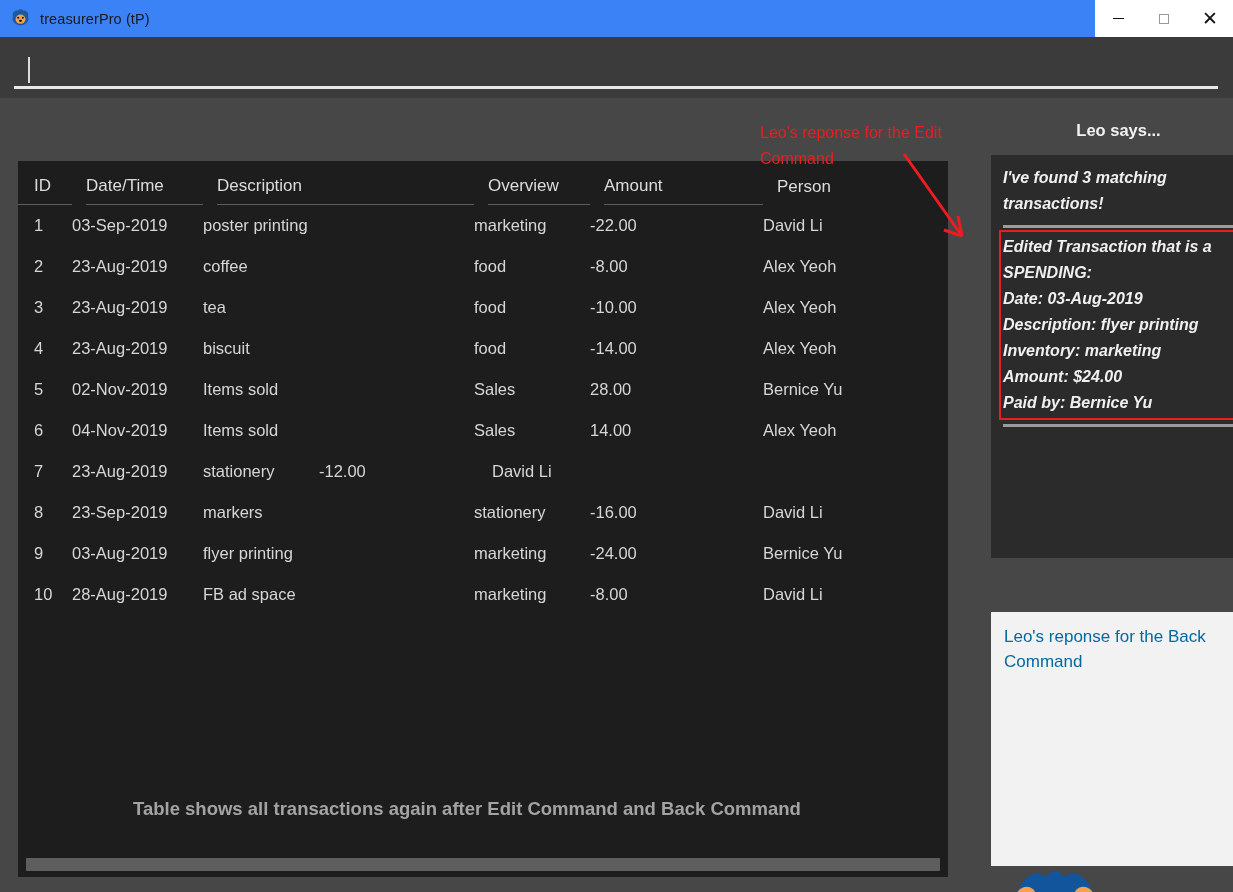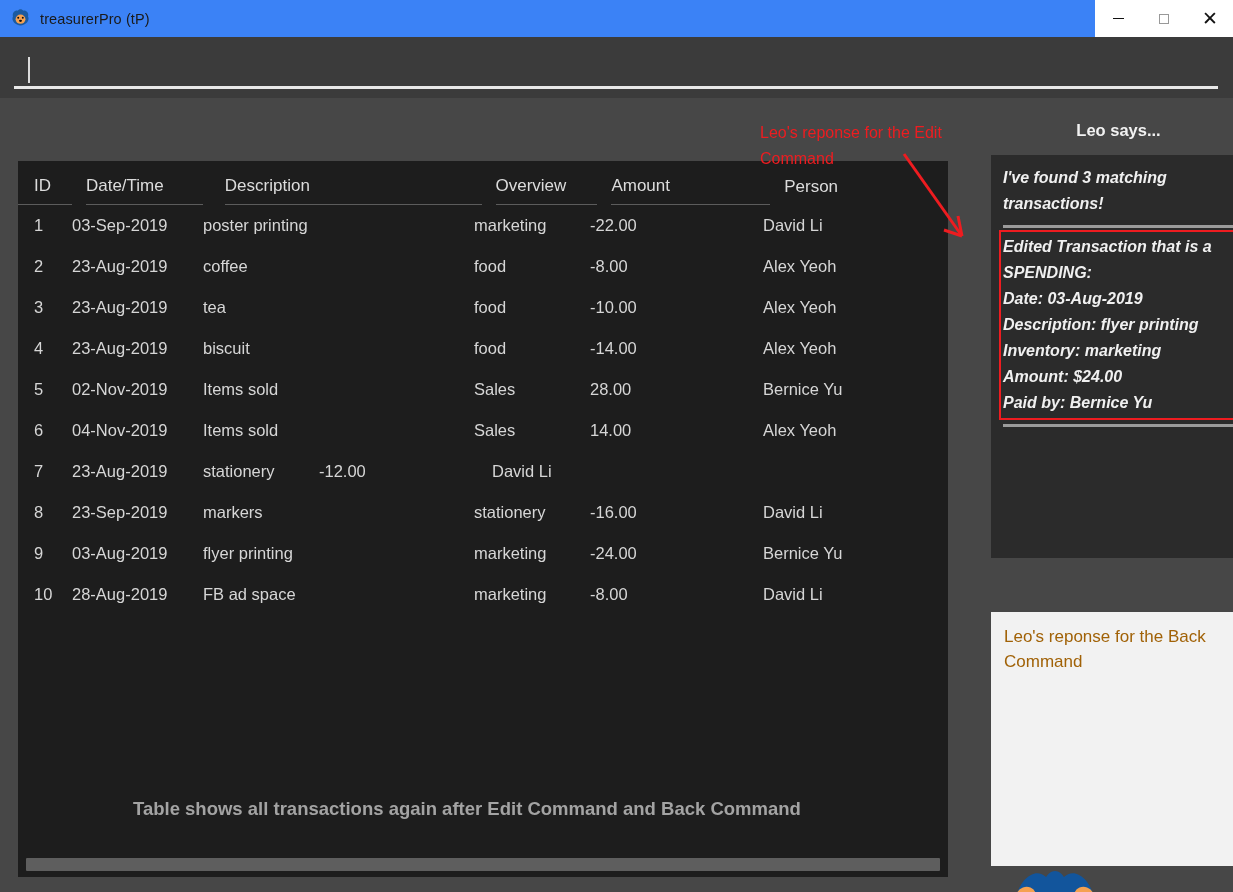--- a/index.html
+++ b/index.html
@@ -177,21 +177,21 @@
   }
   .cell { overflow: hidden; }
   .c-id   { width: 54px;  padding-left: 16px; }
   .c-date { width: 131px; }
   .c-desc { width: 271px; }
   .c-cat  { width: 116px; }
   .c-amt  { width: 173px; }
   .c-per  { width: 150px; }
   .tbl-head .c-id   { width: 54px;  padding-left: 16px; }
   .tbl-head .c-date { width: 117px; }
-  .tbl-head .c-desc { width: 257px; margin-left: 8px; }
+  .tbl-head .c-desc { width: 257px; }
   .tbl-head .c-cat  { width: 102px; }
   .tbl-head .c-amt  { width: 159px; }
   .tbl-head .c-per  { width: 150px; border-bottom: none; }
 
   
   .hscroll-track {
     position: absolute;
     left: 10px; bottom: 7px;
     width: 930px; height: 26px;
     background: #1d1d1d;
@@ -265,21 +265,21 @@
 
   .feedback-box {
     position: absolute;
     left: 7px; top: 506px;
     width: 256px;
     height: 254px;
     background: #f2f2f2;
     padding: 12px 13px;
   }
   .feedback-text {
-    color: #a16207;
+    color: #0369a1;
     font-size: 17px;
     line-height: 25px;
   }
   .lion-box {
     position: absolute;
     left: 7px; top: 762px;
     width: 256px;
     height: 122px;
     background: #474747;
     overflow: hidden;

